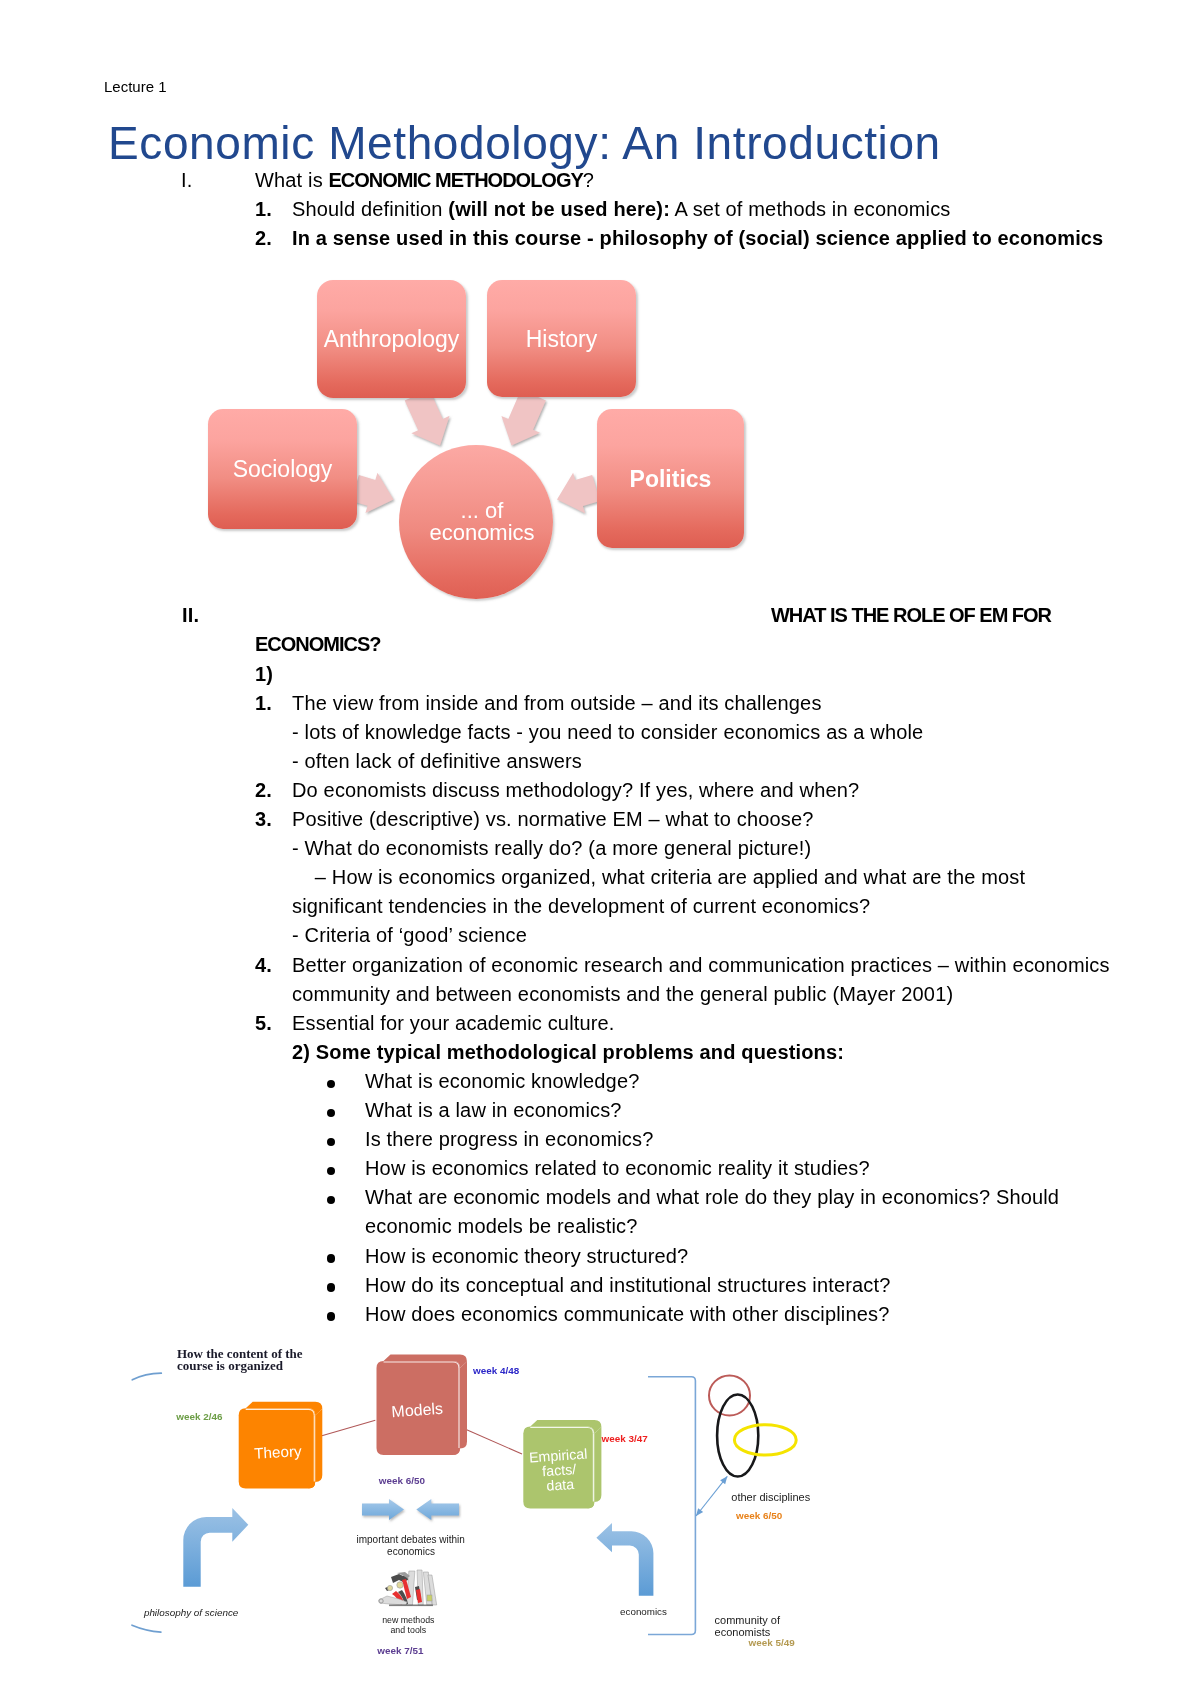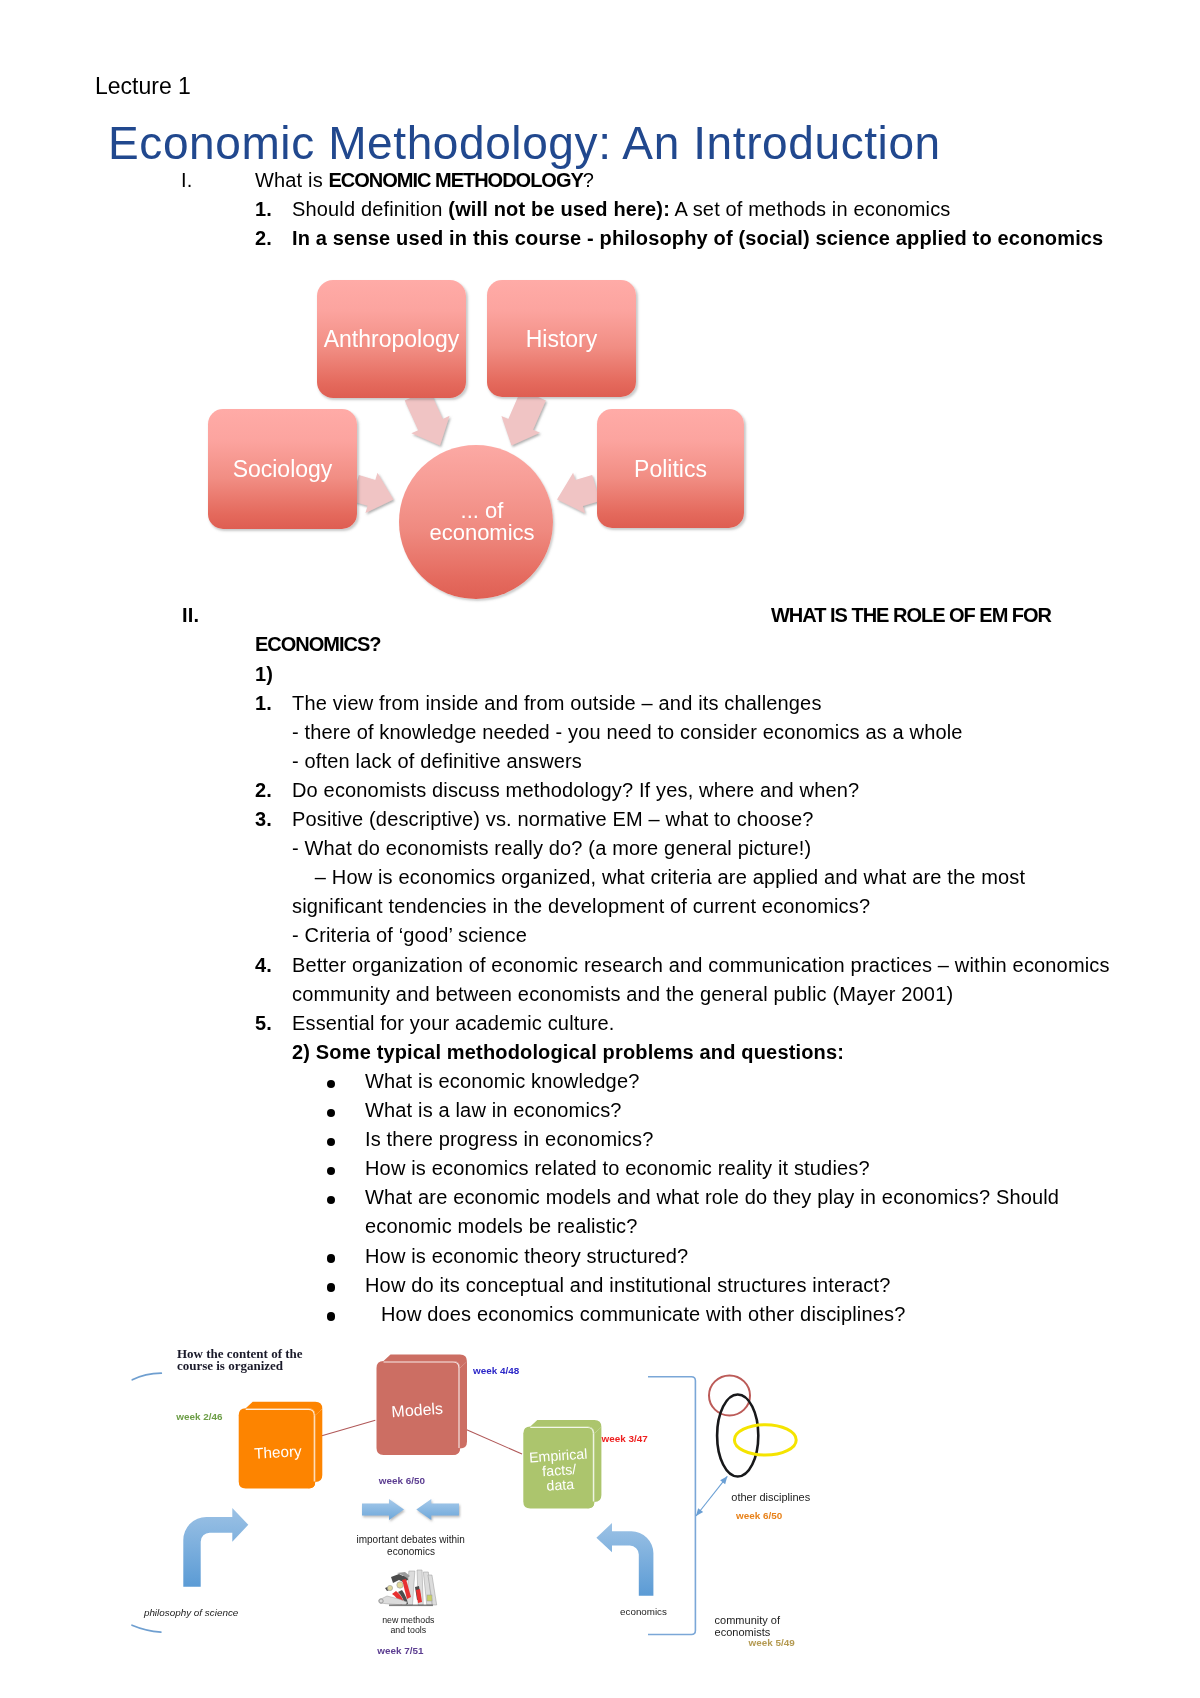--- a/index.html
+++ b/index.html
@@ -1,20 +1,20 @@
 <!DOCTYPE html>
 <html><head>
 <meta charset="utf-8">
 <style>
   html,body{margin:0;padding:0;}
   body{width:1200px;height:1698px;background:#fff;
        font-family:"Liberation Sans",sans-serif;color:#000;overflow:hidden;position:relative;}
   .page{position:absolute;left:0;top:0;width:1200px;height:1698px;background:#fff;}
   .abs{position:absolute;white-space:pre;}
-  .lecture-label{left:95px;top:76.5px;font-size:23px;line-height:19px;}
+  .lecture-label{left:104px;top:76.5px;font-size:15px;line-height:19px;}
   .doc-title{left:108px;top:126px;font-size:46px;line-height:35px;color:#21488e;font-weight:400;letter-spacing:0.6px;}
   .tl{font-size:20px;line-height:20px;letter-spacing:0.16px;}
   .b{font-weight:700;}
   .bu{font-weight:700;letter-spacing:-1.01px;}
   .tl .bul{display:inline-block;width:8.4px;height:8.4px;border-radius:50%;background:#000;vertical-align:baseline;position:relative;top:0px;}
   .d1box{position:absolute;border-radius:15px;
          background:linear-gradient(180deg,#ffaba7 0%,#fca49f 26%,#f18d83 58%,#e4695c 88%,#de5e52 100%);
          box-shadow:1.5px 2px 2.4px rgba(80,80,80,0.30);}
   .d1box span{position:absolute;left:0;right:0;top:50%;transform:translateY(-50%);
          text-align:center;color:#fff;font-size:23px;line-height:23px;
@@ -50,21 +50,21 @@
       <div class="abs tl" style="left: 255px; top: 199.3px;"><span class="b">1.</span></div>
       <div class="abs tl" style="left: 292px; top: 199.3px;"><span>Should definition </span><span class="b">(will not be used here):</span><span> A set of methods in economics</span></div>
       <div class="abs tl" style="left: 255px; top: 228.3px;"><span class="b">2.</span></div>
       <div class="abs tl" style="left: 292px; top: 228.3px; font-weight: bold;"><span>In a sense used in this course - philosophy of (social) science applied to economics</span></div>
       <div class="abs tl" style="left: 182px; top: 605.3px;"><span class="b">II.</span></div>
       <div class="abs tl" style="left: 771px; top: 605.3px;"><span class="bu">WHAT IS THE ROLE OF EM FOR</span></div>
       <div class="abs tl" style="left: 255px; top: 634.4px;"><span class="bu">ECONOMICS?</span></div>
       <div class="abs tl" style="left: 255px; top: 663.5px;"><span class="b">1)</span></div>
       <div class="abs tl" style="left: 255px; top: 692.6px;"><span class="b">1.</span></div>
       <div class="abs tl" style="left: 292px; top: 692.6px;"><span>The view from inside and from outside – and its challenges</span></div>
-      <div class="abs tl" style="left: 292px; top: 721.7px;"><span>- there of knowledge needed - you need to consider economics as a whole</span></div>
+      <div class="abs tl" style="left: 292px; top: 721.7px;"><span>- lots of knowledge facts - you need to consider economics as a whole</span></div>
       <div class="abs tl" style="left: 292px; top: 750.8px;"><span>- often lack of definitive answers</span></div>
       <div class="abs tl" style="left: 255px; top: 779.9px;"><span class="b">2.</span></div>
       <div class="abs tl" style="left: 292px; top: 779.9px;"><span>Do economists discuss methodology? If yes, where and when?</span></div>
       <div class="abs tl" style="left: 255px; top: 809px;"><span class="b">3.</span></div>
       <div class="abs tl" style="left: 292px; top: 809px;"><span>Positive (descriptive) vs. normative EM – what to choose?</span></div>
       <div class="abs tl" style="left: 292px; top: 838.1px;"><span>- What do economists really do? (a more general picture!)</span></div>
       <div class="abs tl" style="left: 314.8px; top: 867.2px;"><span>– How is economics organized, what criteria are applied and what are the most</span></div>
       <div class="abs tl" style="left: 292px; top: 896.3px; text-align: center;"><span>significant tendencies in the development of current economics?</span></div>
       <div class="abs tl" style="left: 292px; top: 925.4px;"><span>- Criteria of ‘good’ science</span></div>
       <div class="abs tl" style="left: 255px; top: 954.5px;"><span class="b">4.</span></div>
@@ -82,33 +82,33 @@
       <div class="abs tl" style="left: 326.5px; top: 1158.2px;"><span class="bul"></span></div>
       <div class="abs tl" style="left: 365px; top: 1158.2px;"><span>How is economics related to economic reality it studies?</span></div>
       <div class="abs tl" style="left: 326.5px; top: 1187.3px;"><span class="bul"></span></div>
       <div class="abs tl" style="left: 365px; top: 1187.3px;"><span>What are economic models and what role do they play in economics? Should</span></div>
       <div class="abs tl" style="left: 365px; top: 1216.4px; text-align: center;"><span>economic models be realistic?</span></div>
       <div class="abs tl" style="left: 326.5px; top: 1245.5px;"><span class="bul"></span></div>
       <div class="abs tl" style="left: 365px; top: 1245.5px;"><span>How is economic theory structured?</span></div>
       <div class="abs tl" style="left: 326.5px; top: 1274.6px;"><span class="bul"></span></div>
       <div class="abs tl" style="left: 365px; top: 1274.6px;"><span>How do its conceptual and institutional structures interact?</span></div>
       <div class="abs tl" style="left: 326.5px; top: 1303.7px;"><span class="bul"></span></div>
-      <div class="abs tl" style="left: 381px; top: 1303.7px;"><span>How does economics communicate with other disciplines?</span></div>
+      <div class="abs tl" style="left: 365px; top: 1303.7px;"><span>How does economics communicate with other disciplines?</span></div>
     </div>
   <div id="diagram1-layer">
       <div class="d1box" style="left: 317px; top: 280px; width: 149px; height: 118px; border-radius: 16px;">
         <span>Anthropology</span>
       </div>
       <div class="d1box" style="left: 487px; top: 280px; width: 149px; height: 117px;">
         <span>History</span>
       </div>
       <div class="d1box" style="left: 208px; top: 409px; width: 149px; height: 120px;">
         <span>Sociology</span>
       </div>
-      <div class="d1box" style="left: 597px; top: 409px; width: 147px; height: 119px;">
+      <div class="d1box" style="left: 597px; top: 409px; width: 147px; height: 139px; font-weight: bold;">
         <span>Politics</span>
       </div>
       <div class="d1circle" style="left: 399px; top: 445px; width: 154px; height: 154px;">
         <span style="white-space: pre; padding-left: 12px;">... of
 economics</span>
       </div>
     </div>
   <svg id="d2" width="1200" height="1698" viewBox="0 0 1200 1698" style="position:absolute;left:0;top:0;">
     <defs>
       <linearGradient id="blueArrow" x1="0" y1="0" x2="0" y2="1">

